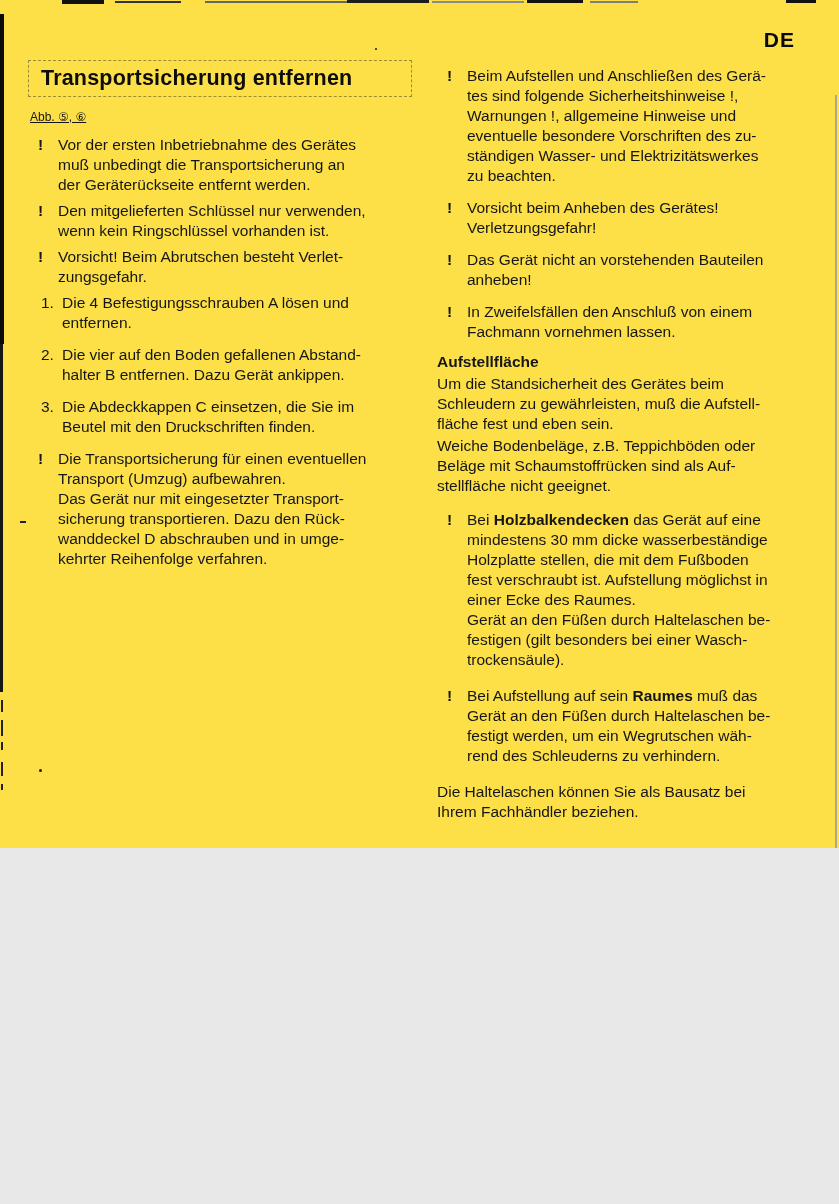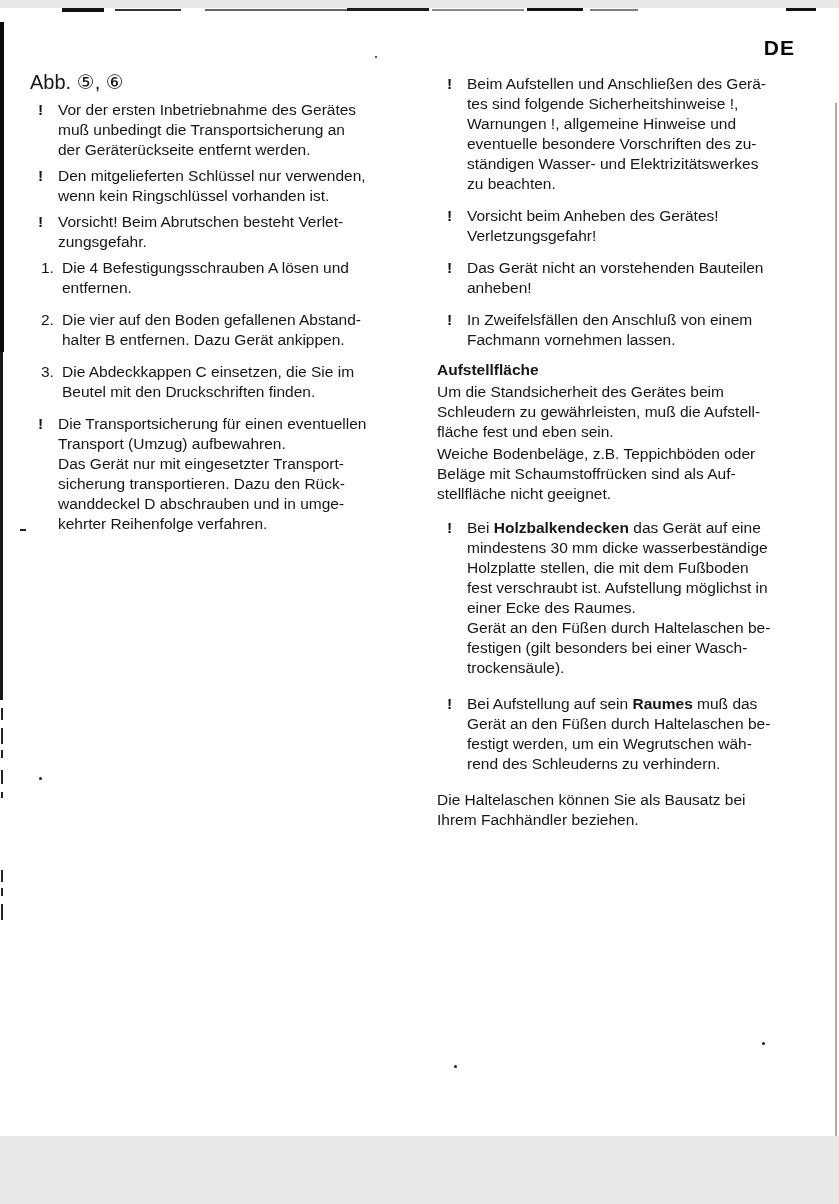--- a/index.html
+++ b/index.html
@@ -1,40 +1,40 @@
 <!DOCTYPE html>
 <html><head>
 <meta charset="utf-8">
 <style>
   html,body{margin:0;padding:0;background:#e8e8e8;}
   .page{
     position:relative;
-    width:839px;height:1128px;
-    margin:8px auto;
-    background:#ffffff;
+    width:839px;height:848px;
+    margin:0 auto;
+    background:#fde047;
     overflow:hidden;
     font-family:"Liberation Sans","DejaVu Sans",sans-serif;
     color:#161616;
   }
   
   .col{position:absolute;top:60px;}
   .col-left{left:28px;width:384px;}
   .col-right{left:437px;width:392px;}
 
   .heading{
     font-size:21.5px;font-weight:700;letter-spacing:.2px;color:#0d0d0d;
   }
   .heading-box{
     border:1px dashed rgba(40,40,40,.45);
     padding:7px 10px 8px 12px;
     margin-bottom:10px;
   }
   .heading-right{margin:8px 0 24px 10px;}
 
-  .figref{font-size:20px;margin:4px 0 8px 2px;}
+  .figref{font-size:12px;margin:4px 0 8px 2px;text-decoration:underline;}
 
   .body-text{font-size:15.5px;line-height:20px;}
   .itext,.para{white-space:pre-line;}
 
   .item{display:flex;margin:6px 0;}
   .item .marker{
     flex:0 0 30px;box-sizing:border-box;padding-left:10px;
     font-weight:700;
   }
   .item.num .marker{flex-basis:34px;padding-left:13px;font-weight:400;}
@@ -104,20 +104,23 @@
   <div class="artifact" style="left:20px;top:521px;width:6px;height:2px;background:#222;"></div>
   <div class="artifact dot" style="left:454px;top:1057px;width:3px;height:3px;"></div>
   <div class="artifact dot" style="left:762px;top:1034px;width:3px;height:3px;"></div>
   <div class="artifact dot" style="left:788px;top:1129px;width:2px;height:2px;"></div>
   <div class="artifact dot" style="left:375px;top:48px;width:2px;height:2px;"></div>
 
   <div class="lang-badge">DE</div>
 
   <div class="col col-left body-text">
 
+    <div class="heading-box">
+      <div class="heading">Transportsicherung entfernen</div>
+    </div>
 
     <div class="figref">Abb. ⑤, ⑥</div>
 
     <div class="item">
       <span class="marker">!</span>
       <span class="itext">Vor der ersten Inbetriebnahme des Gerätes
 muß unbedingt die Transportsicherung an
 der Geräterückseite entfernt werden.</span>
     </div>
     <div class="item">

